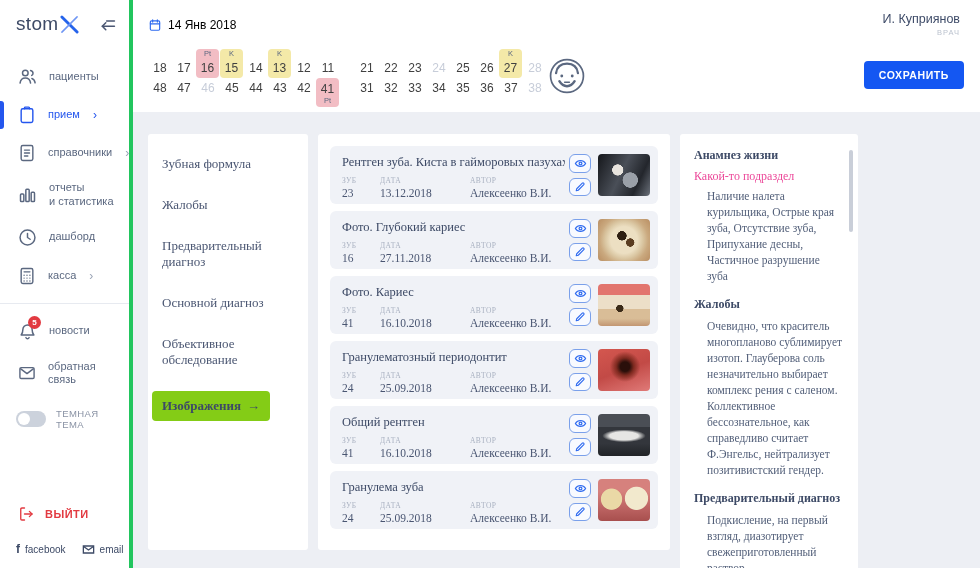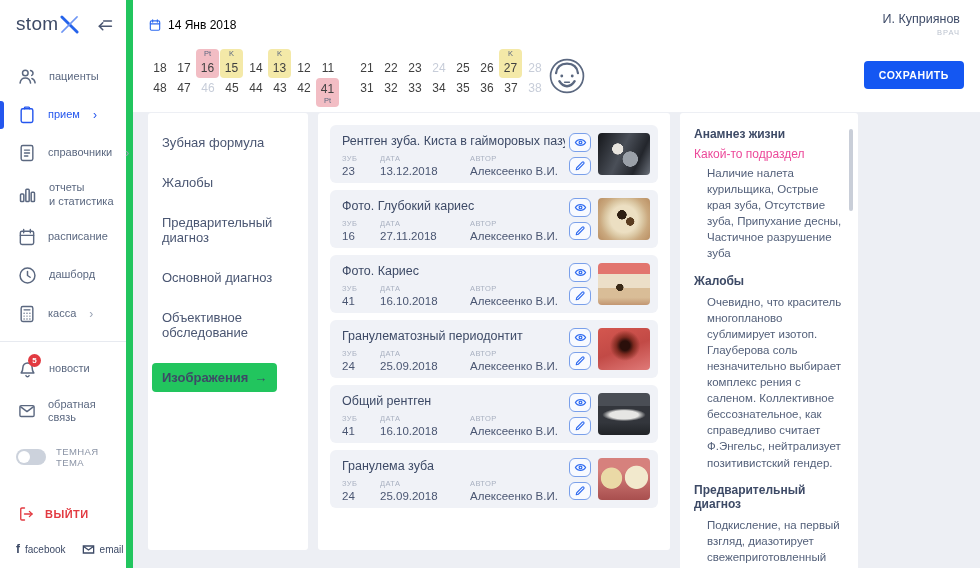--- a/index.html
+++ b/index.html
@@ -1,21 +1,21 @@
 <!DOCTYPE html>
 <html><head>
 <meta charset="utf-8">
 <style>
   * { box-sizing: border-box; margin: 0; padding: 0; }
   html,body { width:980px; height:568px; overflow:hidden; }
   body { font-family:"Liberation Sans","DejaVu Sans",sans-serif; background:#edeff4; color:#3d4a66; }
   .app { display:flex; width:980px; height:568px; }
 
   
-  .sidebar { width:133px; flex:none; background:#fff; border-right:7px solid #22c55e; display:flex; flex-direction:column; position:relative; }
+  .sidebar { width:133px; flex:none; background:#fff; border-right:4px solid #22c55e; display:flex; flex-direction:column; position:relative; }
   .logo-row { padding:13px 12px 6px 16px; display:flex; align-items:center; }
   .logo-text { font-size:19px; font-weight:500; color:#3d4a66; letter-spacing:.3px; }
   .logo-x { display:flex; margin-left:1px; }
   .collapse-btn { margin-left:auto; color:#4a5672; cursor:pointer; display:flex; }
   .snav { list-style:none; margin-top:16px; }
   .snav.second { margin-top:0; }
   .snav li { position:relative; display:flex; align-items:center; gap:11px; padding:9px 4px 9px 17px; color:#5b6880; font-size:11px; cursor:pointer; }
   .snav .sicon { flex:none; display:flex; color:#5b6880; }
   .snav .slabel { white-space:pre-line; line-height:1.25; }
   .snav li.active, .snav li.active .sicon, .snav li.active .chev { color:#2456ee; }
@@ -58,26 +58,26 @@
   .tooth-cell.faded .tooth-num { color:#c7cdd9; }
   .tooth-gap { width:15px; }
   .pill { position:absolute; left:0; right:1px; border-radius:4px; text-align:center; padding:1px 0 2px; }
   .teeth-row.top .pill { bottom:0; }
   .teeth-row.bottom .pill { top:0; }
   .pill .blabel { display:block; font-size:7.5px; line-height:8px; color:#5c6880; }
   .pill.pink { background:#f2bdc4; }
   .pill.yellow { background:#f4e9a8; }
 
   
-  .content { flex:1; display:flex; gap:10px; padding:1px 0 18px 15px; overflow:hidden; }
+  .content { flex:1; display:flex; gap:10px; padding:22px 0 18px 15px; overflow:hidden;font-family:Liberation Serif, serif; }
   .panel { background:#fff; border-radius:3px; }
   .nav-panel { width:160px; flex:none; padding:22px 14px; }
   .inav { list-style:none; }
   .inav li { font-size:13px; color:#4a5672; margin-bottom:25px; cursor:pointer; }
-  .inav-active { display:flex; align-items:center; gap:6px; width:fit-content; background:#22c55e; border-radius:4px; padding:7px 10px; margin:-2px 0 0 -10px; font-size:13px; font-weight:bold; color:#3d4a66; cursor:pointer; }
+  .inav-active { display:flex; align-items:center; gap:6px; width:fit-content; background:#84cc16; border-radius:4px; padding:7px 10px; margin:-2px 0 0 -10px; font-size:13px; font-weight:bold; color:#3d4a66; cursor:pointer; }
 
   .images-panel { width:352px; flex:none; padding:12px 12px 10px; display:flex; flex-direction:column; }
   .add-row { display:flex; align-items:center; gap:9px; color:#2f6bf0; font-size:11.5px; font-weight:bold; letter-spacing:.4px; margin:4px 0 14px 7px; cursor:pointer; }
   .cards { display:flex; flex-direction:column; gap:7px; }
   .card { background:#f0f2f7; border-radius:6px; padding:8px 8px 8px 12px; display:flex; height:58px; flex:none; }
   .card-main { flex:1; min-width:0; padding-top:1px; }
   .card-title { font-size:12.5px; color:#3d4a66; white-space:nowrap; overflow:hidden; }
   .card-meta { display:flex; margin-top:6px; }
   .m-col { display:flex; flex-direction:column; }
   .m-col.c-tooth { width:38px; } .m-col.c-date { width:90px; } .m-col.c-author { flex:1; }
@@ -175,29 +175,20 @@
               <rect x="4" y="11.5" width="3.8" height="8.5" rx="1"></rect>
               <rect x="10.1" y="6" width="3.8" height="14" rx="1"></rect>
               <rect x="16.2" y="9.5" width="3.8" height="10.5" rx="1"></rect>
             </svg>
           </span>
           <span class="slabel">отчеты
 и статистика</span>
         </li>
         <li>
           <span class="sicon">
-            <svg width="20" height="20" viewBox="0 0 24 24" fill="none" stroke="currentColor" stroke-width="1.7" stroke-linecap="round" stroke-linejoin="round">
-              <rect x="4" y="5" width="16" height="16" rx="2"></rect>
-              <path d="M8 3v4M16 3v4M4 10h16"></path>
-            </svg>
-          </span>
-          <span class="slabel">расписание</span>
-        </li>
-        <li>
-          <span class="sicon">
             <svg width="21" height="21" viewBox="0 0 24 24" fill="none" stroke="currentColor" stroke-width="1.7" stroke-linecap="round" stroke-linejoin="round">
               <circle cx="12" cy="12" r="8.5"></circle>
               <path d="M12 7.5V12l3 2"></path>
             </svg>
           </span>
           <span class="slabel">дашборд</span>
         </li>
         <li>
           <span class="sicon">
             <svg width="20" height="20" viewBox="0 0 24 24" fill="none" stroke="currentColor" stroke-width="1.7" stroke-linecap="round" stroke-linejoin="round">

